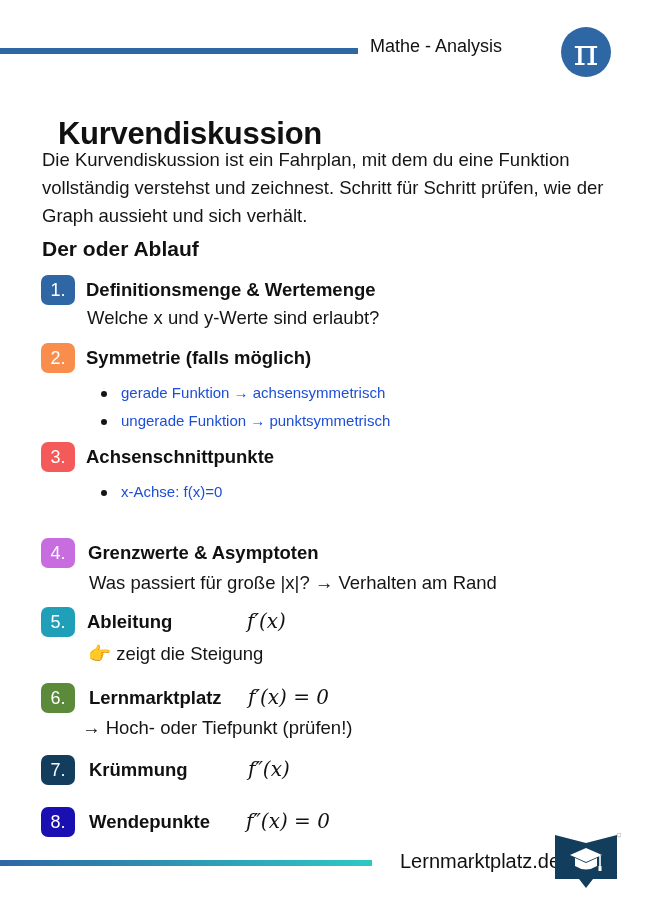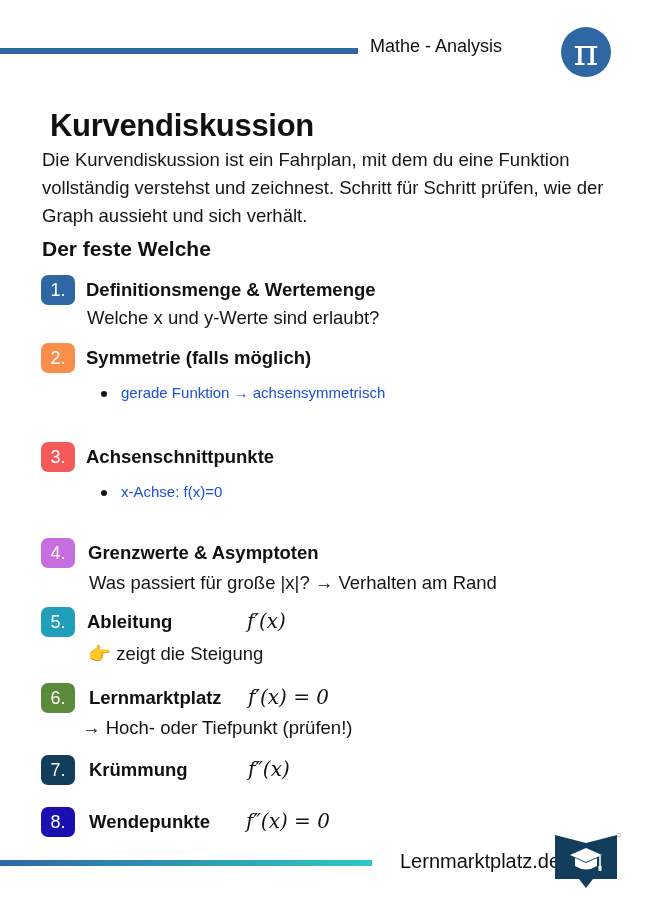--- a/index.html
+++ b/index.html
@@ -3,21 +3,21 @@
 <meta charset="utf-8">
 <style>
   html, body { margin:0; padding:0; background:#ffffff; }
   body { width:645px; height:909px; position:relative; overflow:hidden;
          font-family:"Liberation Sans", "DejaVu Sans", sans-serif; color:#111; }
   .top-bar { position:absolute; left:0; top:48px; width:358px; height:6px; background:#2e67a4; }
   .top-title { position:absolute; left:370px; top:36px; font-size:18px; color:#111; }
   .pi-logo { position:absolute; left:561px; top:27px; width:50px; height:50px; border-radius:50%;
              background:#2e67a4; color:#fff; display:flex; align-items:center; justify-content:center;
              font-family:"DejaVu Serif", serif; font-size:38px; line-height:1; }
-  .page-title { position:absolute; left:42px; top:100px; font-size:31px; font-weight:bold; margin:8px; letter-spacing:-0.3px; }
+  .page-title { position:absolute; left:42px; top:100px; font-size:31px; font-weight:bold; margin:16px; letter-spacing:-0.3px; }
   .intro { position:absolute; left:42px; top:146px; width:570px; font-size:18.5px; line-height:28px; margin:0; color:#151515; }
   .subtitle { position:absolute; left:42px; top:237px; font-size:21px; font-weight:bold; margin:0; }
   .step { position:absolute; left:41px; }
   .badge { position:absolute; left:0; top:0; width:34px; height:30px; border-radius:7px; color:#fff;
            font-size:18px; display:flex; align-items:center; justify-content:center; }
   .step-title { position:absolute; left:45px; top:4px; font-size:18.5px; font-weight:bold; white-space:nowrap; }
   .step-line { position:absolute; left:46px; font-size:18.5px; white-space:nowrap; color:#151515; }
   .bullets { position:absolute; left:58px; top:36px; margin:0; padding:0; list-style:none; }
   .bullets li { font-size:15px; line-height:28px; white-space:nowrap; position:relative; padding-left:22px; color:#1d4ed8; }
   .bullets li::before { content:""; position:absolute; left:2px; top:12px; width:6px; height:6px; border-radius:50%; background:#151515; }
@@ -30,33 +30,34 @@
 </style>
 </head>
 <body>
 
 <div class="top-bar"></div>
 <div class="top-title">Mathe - Analysis</div>
 <div class="pi-logo">π</div>
 
 <h1 class="page-title">Kurvendiskussion</h1>
 <p class="intro">Die Kurvendiskussion ist ein Fahrplan, mit dem du eine Funktion vollständig verstehst und zeichnest. Schritt für Schritt prüfen, wie der Graph aussieht und sich verhält.</p>
-<h2 class="subtitle">Der feste Welche</h2>
+<h2 class="subtitle">Der oder Ablauf</h2>
 
 <div class="step" style="top:275px;">
   <div class="badge" style="background:#2e67a4">1.</div>
   <div class="step-title">Definitionsmenge &amp; Wertemenge</div>
   <div class="step-line" style="top:32px;">Welche x und y-Werte sind erlaubt?</div>
 </div>
 
 <div class="step" style="top:343px;">
   <div class="badge" style="background:#f98e4c">2.</div>
   <div class="step-title">Symmetrie (falls möglich)</div>
   <ul class="bullets">
     <li>gerade Funktion → achsensymmetrisch</li>
+    <li>ungerade Funktion → punktsymmetrisch</li>
   </ul>
 </div>
 
 <div class="step" style="top:442px;">
   <div class="badge" style="background:#f55a5a">3.</div>
   <div class="step-title">Achsenschnittpunkte</div>
   <ul class="bullets">
     <li>x-Achse: f(x)=0</li>
   </ul>
 </div>

